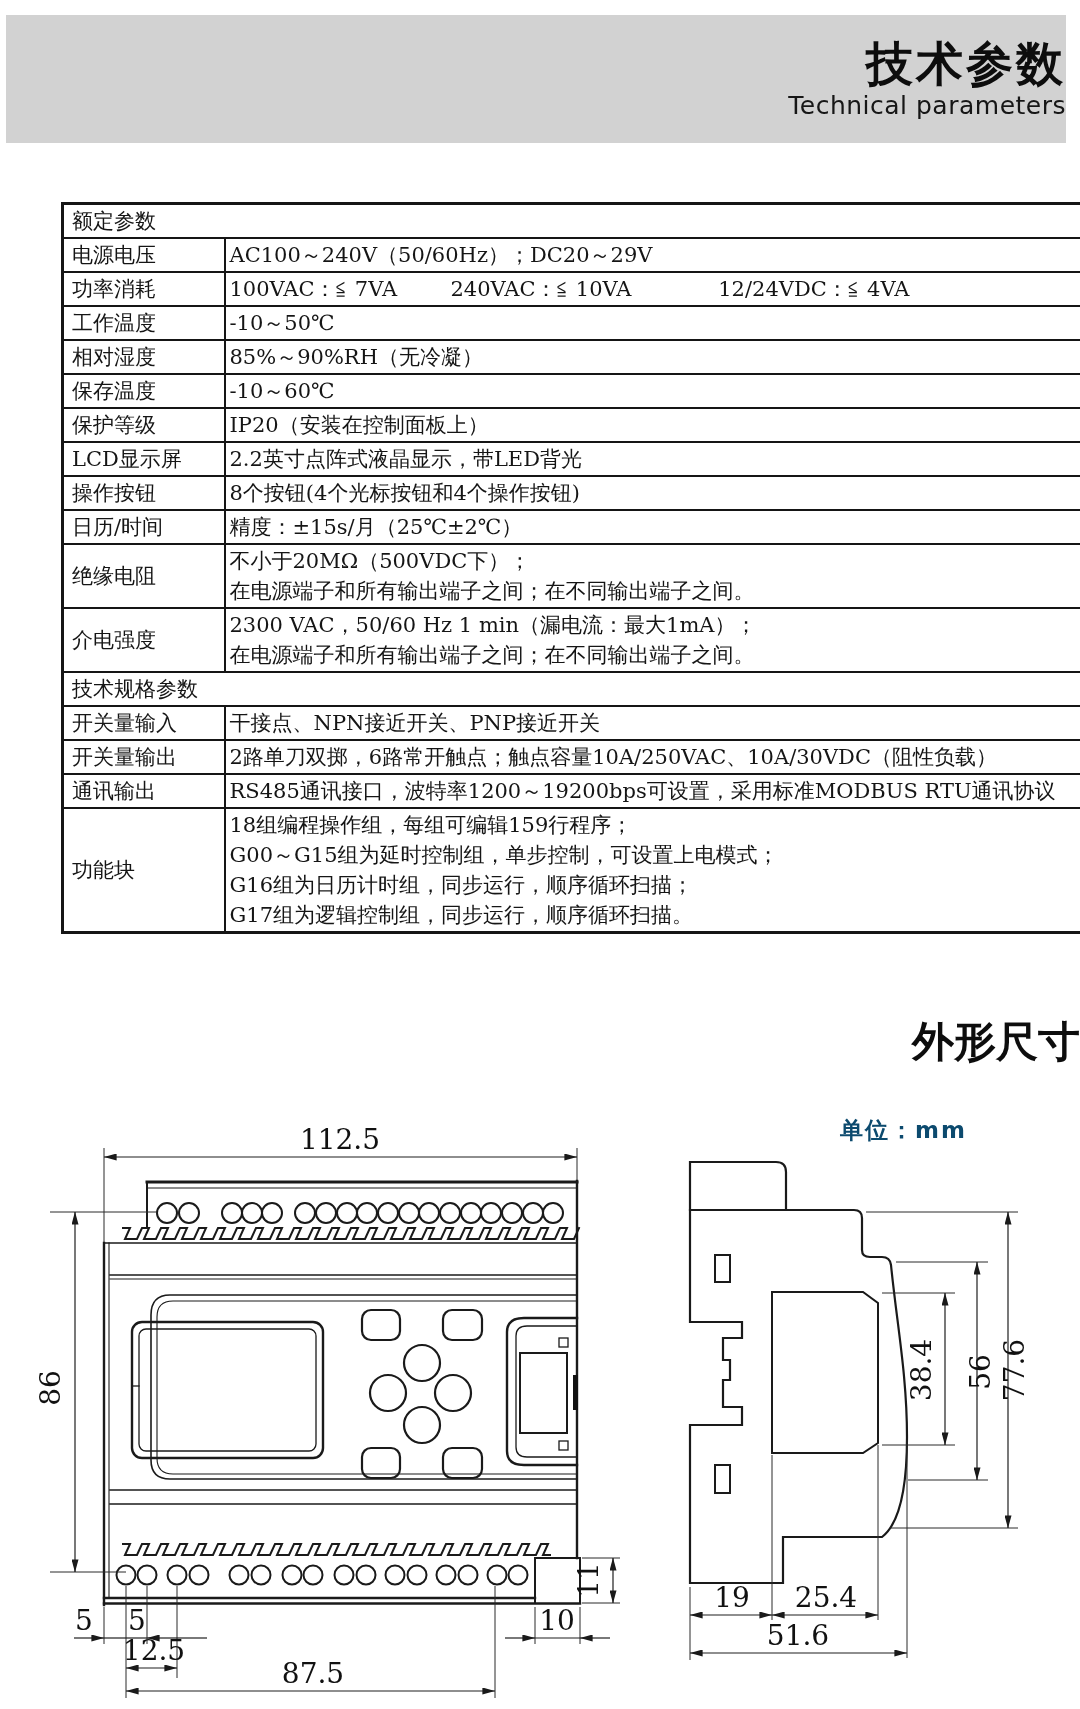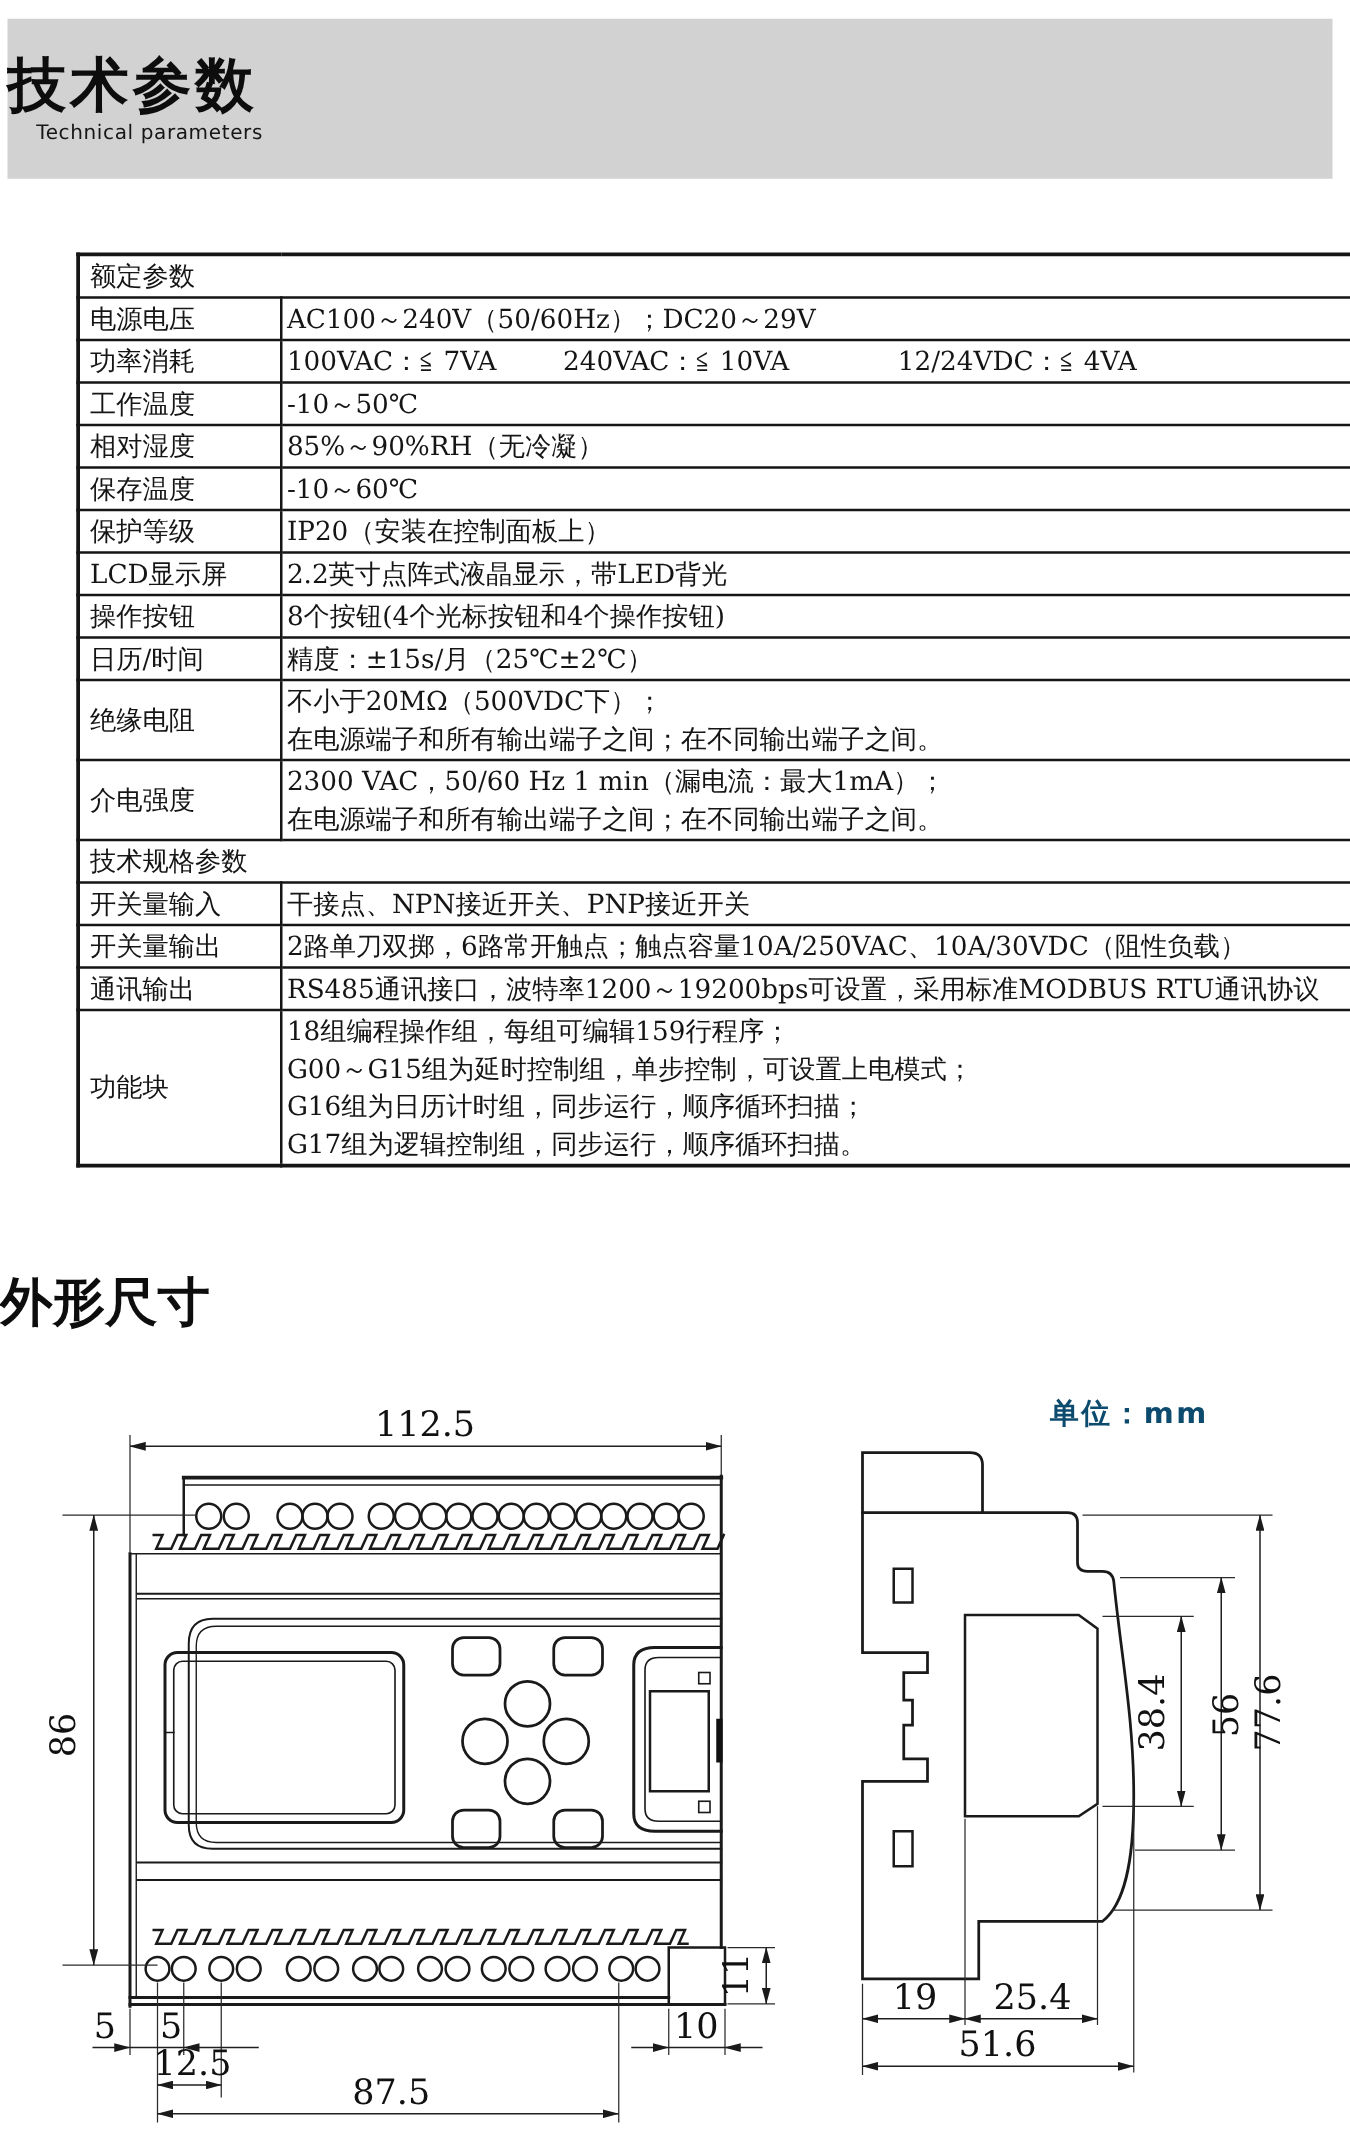--- a/index.html
+++ b/index.html
@@ -1,33 +1,33 @@
 <!DOCTYPE html>
 <html><head>
 <meta charset="utf-8">
 <style>
   html,body{margin:0;padding:0;background:#fff;}
   .page{position:relative;width:1080px;height:1709px;background:#ffffff;overflow:hidden;
         font-family:"DejaVu Serif","Liberation Serif",serif;color:#111;}
   
   .banner{position:absolute;left:6px;top:15px;width:1060px;height:128px;background:#d2d2d2;
-          display:flex;flex-direction:column;align-items:flex-start;justify-content:center;}
+          display:flex;flex-direction:column;align-items:flex-end;justify-content:center;}
   .banner .ttl{font-family:"DejaVu Sans","Liberation Sans",sans-serif;font-weight:bold;
                font-size:47px;letter-spacing:3px;color:#0d0d0d;line-height:1.1;}
   .banner .sub{font-family:"DejaVu Sans","Liberation Sans",sans-serif;font-weight:500;
-               font-size:16px;color:#161616;margin-top:2px;letter-spacing:0.5px;margin-left:23px;}
+               font-size:25px;color:#161616;margin-top:2px;letter-spacing:0.5px;margin-left:23px;}
   
   table.spec{position:absolute;left:61px;top:202px;width:1072px;border-collapse:collapse;
              border:3px solid #151515;table-layout:fixed;}
   table.spec td{border:2px solid #151515;font-size:21px;line-height:30px;
                 padding:1px 6px 1px 8px;vertical-align:middle;color:#151515;}
   table.spec td.sec{font-size:21px;}
   table.spec td.val{padding-left:4px;white-space:pre-wrap;}
   
-  .outline-title{position:absolute;left:0;top:1014px;width:1080px;text-align:left;
+  .outline-title{position:absolute;left:0;top:1014px;width:1080px;text-align:right;
                  font-family:"DejaVu Sans","Liberation Sans",sans-serif;font-weight:bold;
                  font-size:42px;color:#0d0d0d;}
   .unit-label{position:absolute;left:840px;top:1115px;font-family:"DejaVu Sans","Liberation Sans",sans-serif;
               font-weight:bold;font-size:23px;letter-spacing:2px;color:#0c4a6e;}
   svg.draw{position:absolute;}
   .o{stroke:#1a1a1a;fill:none;stroke-linecap:square;stroke-linejoin:miter;}
   .w30{stroke-width:3;} .w24{stroke-width:2.4;} .w22{stroke-width:2.2;} .w20{stroke-width:2;}
   .w16{stroke-width:1.6;} .w13{stroke-width:1.3;} .w11{stroke-width:1.1;}
   .ext{stroke:#2a2a2a;stroke-width:1;fill:none;}
   .dim{stroke:#1f1f1f;stroke-width:1.2;fill:none;}

